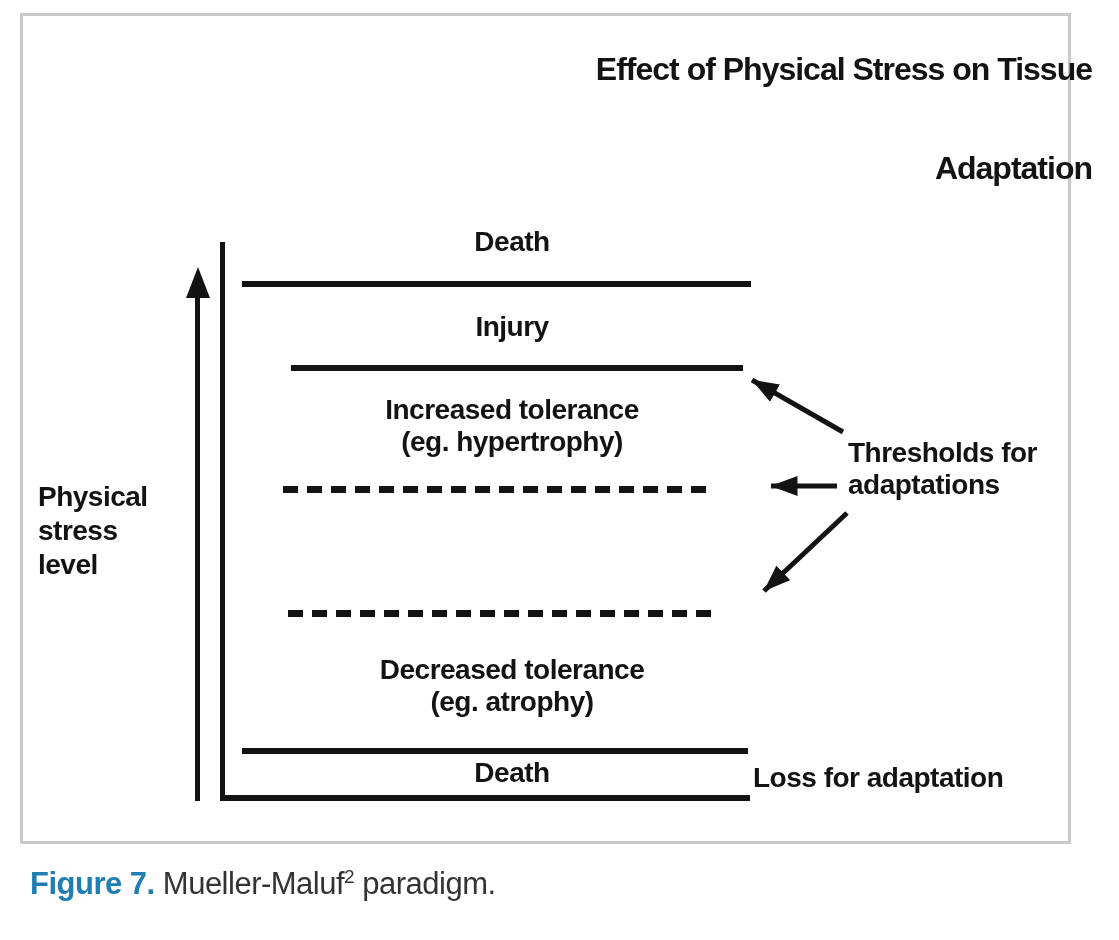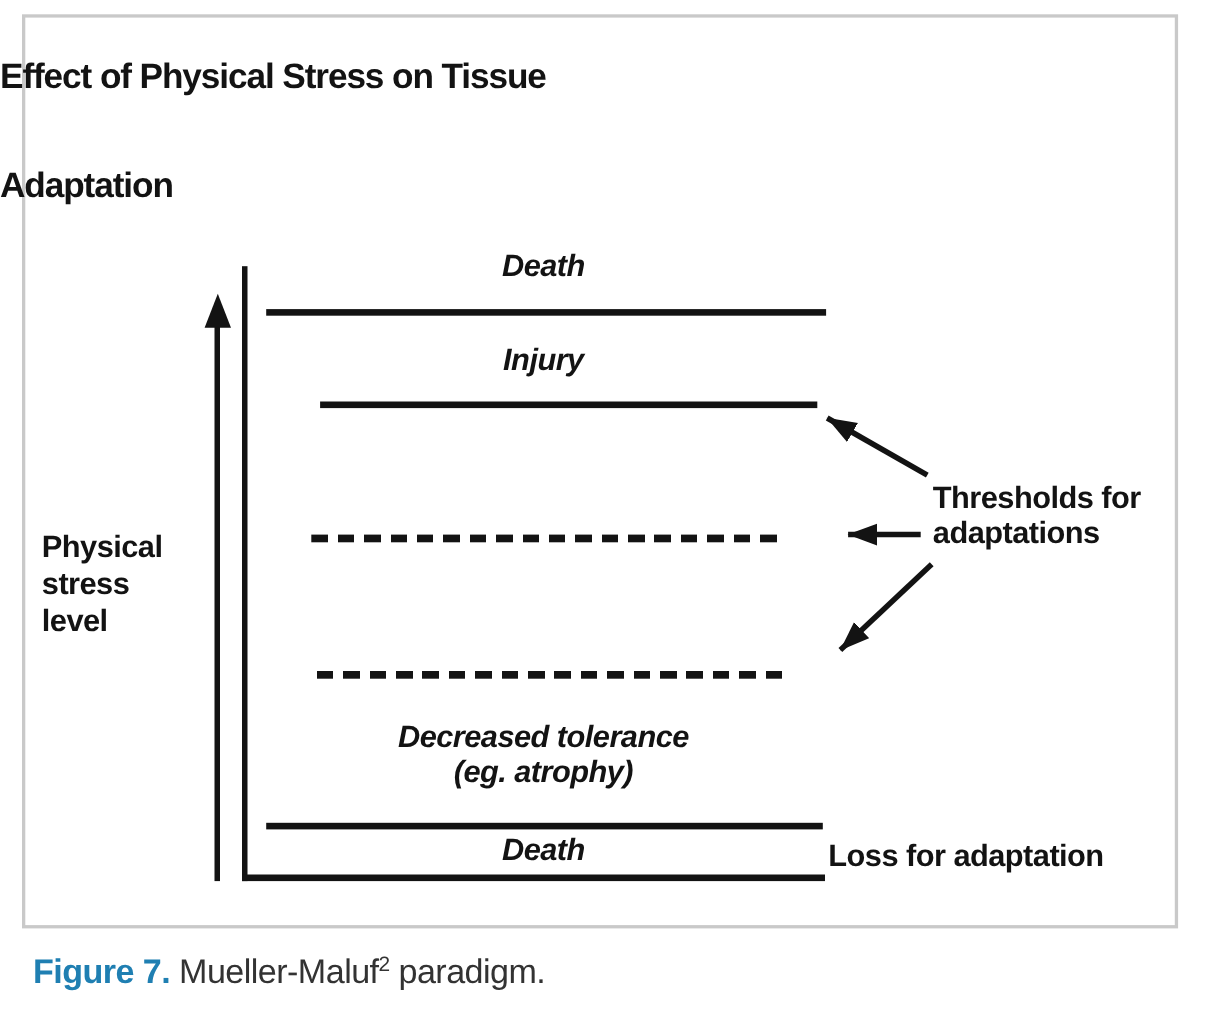--- a/index.html
+++ b/index.html
@@ -7,25 +7,25 @@
   .page {
     position:relative; width:1119px; height:940px; background:#fff;
     font-family:"Liberation Sans", sans-serif; color:#131313; overflow:hidden;
   }
   .fig-box {
     position:absolute; left:20px; top:13px; width:1051px; height:831px;
     border:3px solid #c9c9c9; background:#fff;
   }
   .abs { position:absolute; }
   .title {
-    left:0; width:1092px; text-align:left;
+    left:0; width:1092px; text-align:right;
     font-size:32px; font-weight:700; letter-spacing:-1px; color:#131313;
   }
   .lbl { font-size:28px; font-weight:700; letter-spacing:-0.5px; color:#131313; white-space:nowrap; }
-  .zone-lbl { left:204px; width:580px; text-align:center; line-height:32px;font-style:italic; }
+  .zone-lbl { left:222px; width:580px; text-align:center; line-height:32px; }
   .left-lbl { left:38px; line-height:34px; }
   .right-lbl { line-height:32px; }
   .hline { background:#131313; height:6px; }
   .dashline {
     height:7px;
     background:repeating-linear-gradient(90deg, #131313 0 15px, transparent 15px 24px);
   }
   .vaxis { left:220px; top:242px; width:5px; height:559px; background:#131313; }
   .arrow-shaft { left:195px; top:290px; width:5px; height:511px; background:#131313; }
   .arrow-head {
@@ -59,20 +59,24 @@
 
   <div class="abs hline" style="left:242px; top:281px; width:509px;"></div>
   <div class="abs hline" style="left:291px; top:365px; width:452px;"></div>
   <div class="abs dashline" style="left:283px; top:486px; width:431px;"></div>
   <div class="abs dashline" style="left:288px; top:610px; width:426px;"></div>
   <div class="abs hline" style="left:242px; top:748px; width:506px;"></div>
   <div class="abs hline" style="left:220px; top:795px; width:530px;"></div>
 
   <div class="abs lbl zone-lbl" style="top:226px;">Death</div>
   <div class="abs lbl zone-lbl" style="top:311px;">Injury</div>
+  <div class="abs lbl zone-lbl" style="top:394px;">
+    <div>Increased tolerance</div>
+    <div>(eg. hypertrophy)</div>
+  </div>
   <div class="abs lbl zone-lbl" style="top:654px;">
     <div>Decreased tolerance</div>
     <div>(eg. atrophy)</div>
   </div>
   <div class="abs lbl zone-lbl" style="top:757px;">Death</div>
 
   <div class="abs lbl" style="left:753px; top:762px;">Loss for adaptation</div>
   <div class="abs lbl right-lbl" style="left:848px; top:437px;">
     <div>Thresholds for</div>
     <div>adaptations</div>

